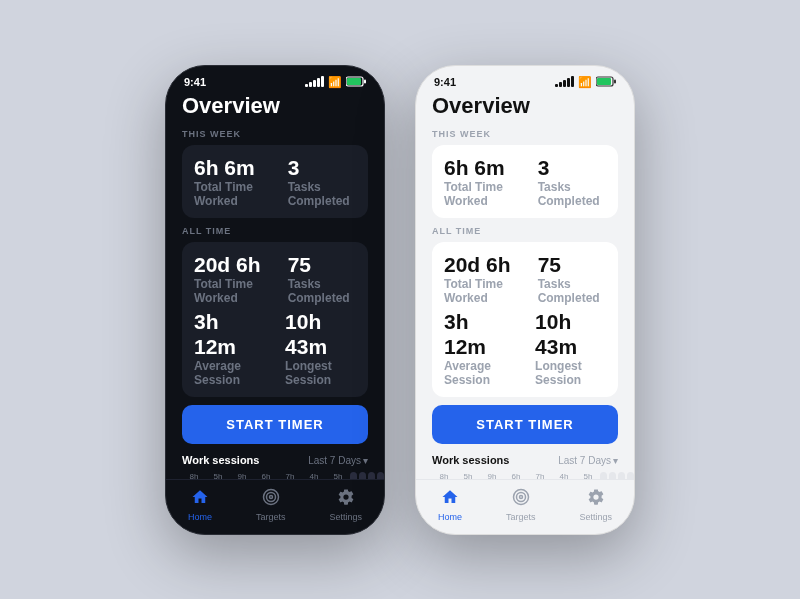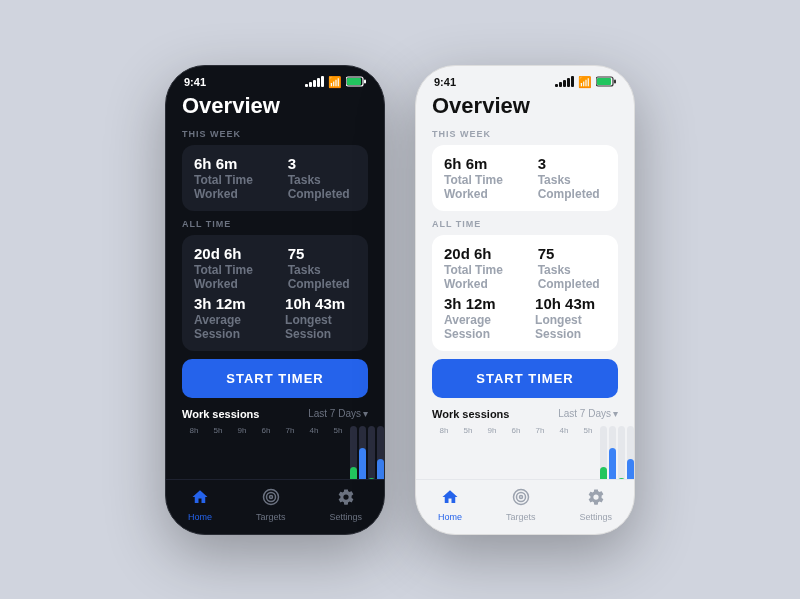--- a/index.html
+++ b/index.html
@@ -101,21 +101,21 @@
     .phone-dark .stats-card { background: #1a1e28; }
     .phone-light .stats-card { background: #fff; }
     .stats-row {
       display: flex;
       gap: 20px;
       margin-bottom: 4px;
     }
     .stats-row:last-child { margin-bottom: 0; }
     .stat-item {}
     .stat-value {
-      font-size: 15px;
+      font-size: 21px;
       font-weight: 700;
       line-height: 1.2;
     }
     .phone-dark .stat-value { color: #fff; }
     .phone-light .stat-value { color: #111; }
     .stat-label {
       font-size: 12px;
       font-weight: 700;
     }
     .phone-dark .stat-label { color: #6b7280; }

